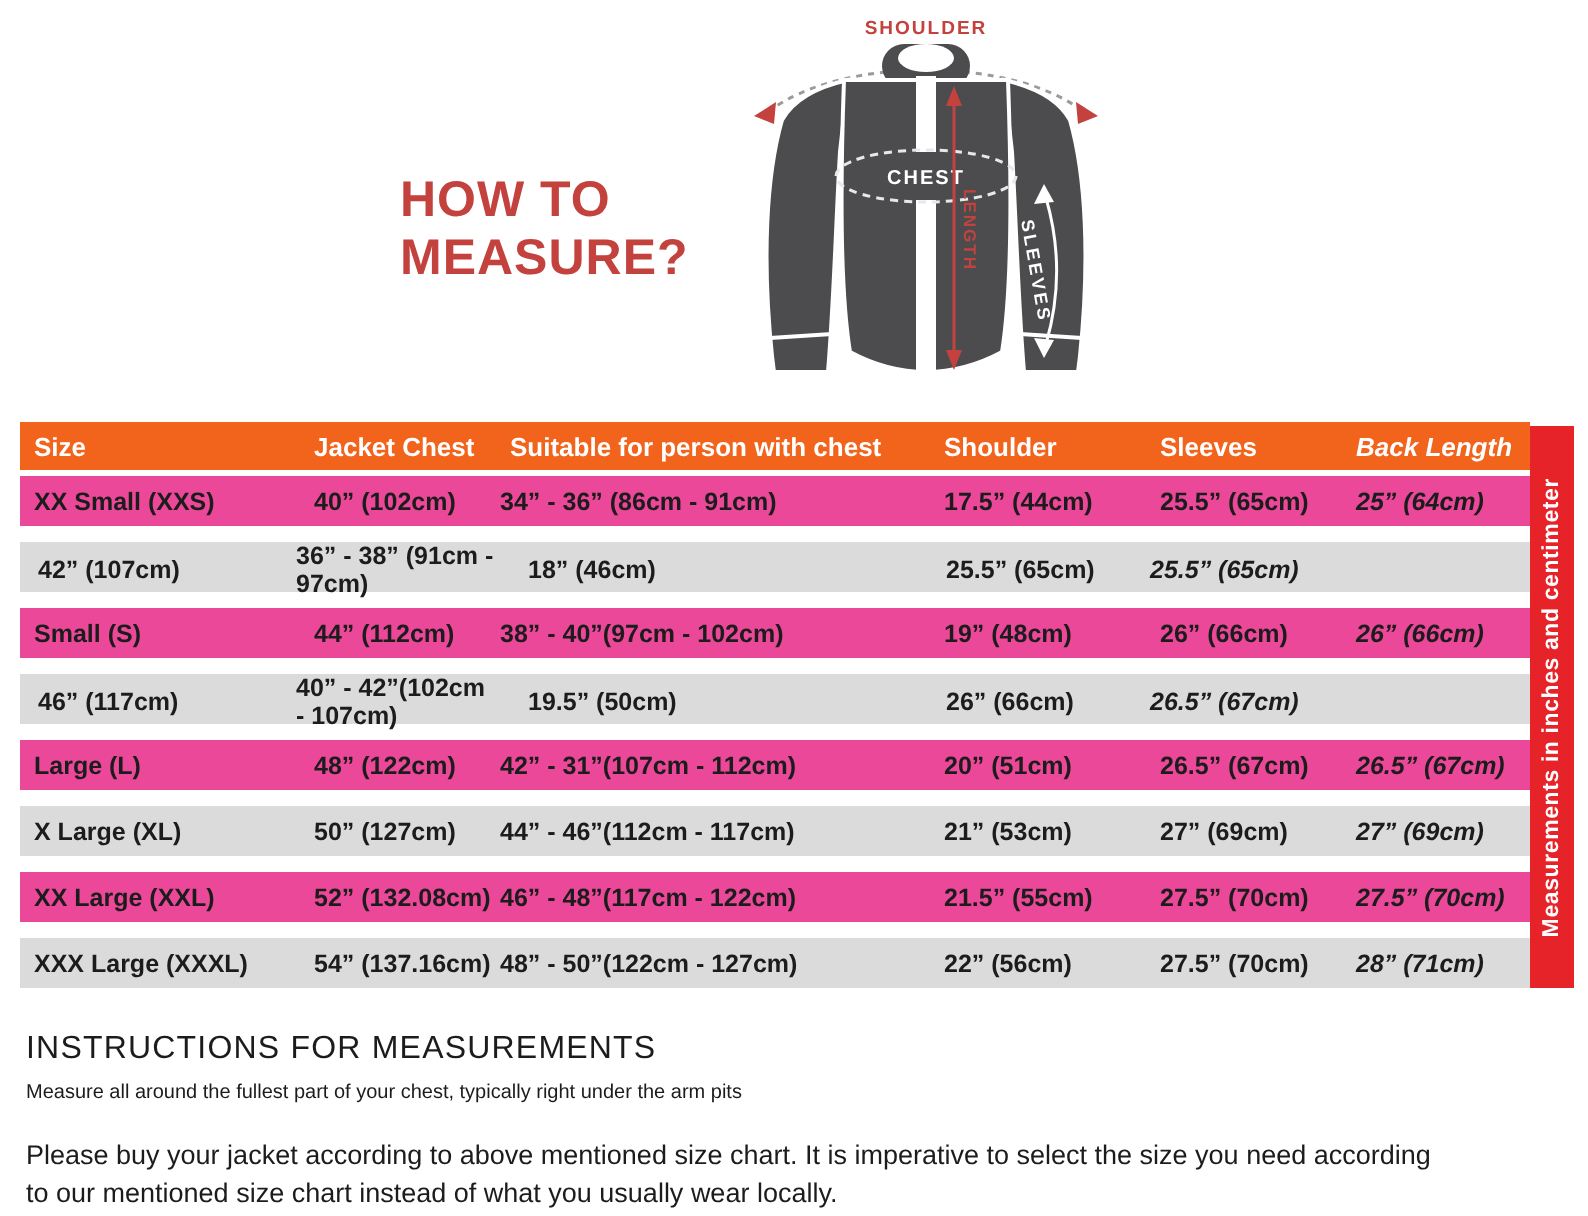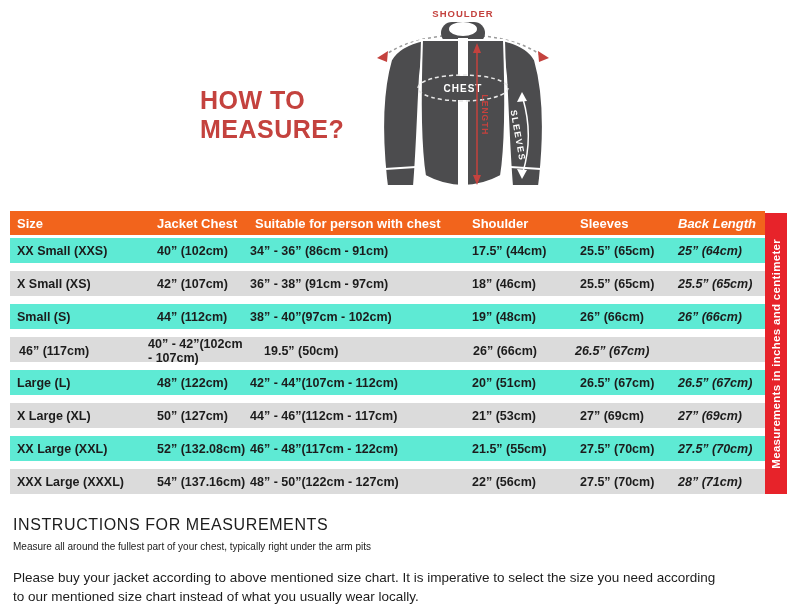--- a/index.html
+++ b/index.html
@@ -19,21 +19,21 @@
   .table-wrap { position:absolute; left:10px; top:211px; width:755px; }
   .t-header {
     display:grid; grid-template-columns:138px 102px 208px 107px 103px 97px;
     height:24px; align-items:center; background:#f2641c;
     color:#ffffff; font-weight:bold; font-size:13px;
   }
   .t-rows { margin-top:3px; }
   .t-row {
     display:grid; grid-template-columns:138px 102px 208px 107px 103px 97px;
     height:25px; margin-bottom:8px; align-items:center;
-    color:#1c1c1c; font-weight:bold; font-size:12.5px; background:#5eead4;
+    color:#1c1c1c; font-weight:bold; font-size:12.5px; background:#ec4899;
   }
   .t-row.alt { background:#dbdbdb; }
   .c1 { padding-left:7px; }
   .c2 { padding-left:9px; }
   .c3 { padding-left:5px; }
   .t-row .c3 { padding-left:0; }
   .c4 { padding-left:14px; }
   .c5 { padding-left:15px; }
   .c6 { padding-left:10px;font-style:italic; }
 
@@ -117,21 +117,20 @@
     <div class="t-rows">
         <div class="t-row">
           <div class="c1">XX Small (XXS)</div>
           <div class="c2">40” (102cm)</div>
           <div class="c3">34” - 36” (86cm - 91cm)</div>
           <div class="c4">17.5” (44cm)</div>
           <div class="c5">25.5” (65cm)</div>
           <div class="c6">25” (64cm)</div>
         </div>
         <div class="t-row alt">
-          <div class="c1">X Small (XS)</div>
           <div class="c2">42” (107cm)</div>
           <div class="c3">36” - 38” (91cm - 97cm)</div>
           <div class="c4">18” (46cm)</div>
           <div class="c5">25.5” (65cm)</div>
           <div class="c6">25.5” (65cm)</div>
         </div>
         <div class="t-row">
           <div class="c1">Small (S)</div>
           <div class="c2">44” (112cm)</div>
           <div class="c3">38” - 40”(97cm - 102cm)</div>
@@ -142,21 +141,21 @@
         <div class="t-row alt">
           <div class="c2">46” (117cm)</div>
           <div class="c3">40” - 42”(102cm - 107cm)</div>
           <div class="c4">19.5” (50cm)</div>
           <div class="c5">26” (66cm)</div>
           <div class="c6">26.5” (67cm)</div>
         </div>
         <div class="t-row">
           <div class="c1">Large (L)</div>
           <div class="c2">48” (122cm)</div>
-          <div class="c3">42” - 44”(107cm - 112cm)</div>
+          <div class="c3">42” - 31”(107cm - 112cm)</div>
           <div class="c4">20” (51cm)</div>
           <div class="c5">26.5” (67cm)</div>
           <div class="c6">26.5” (67cm)</div>
         </div>
         <div class="t-row alt">
           <div class="c1">X Large (XL)</div>
           <div class="c2">50” (127cm)</div>
           <div class="c3">44” - 46”(112cm - 117cm)</div>
           <div class="c4">21” (53cm)</div>
           <div class="c5">27” (69cm)</div>

